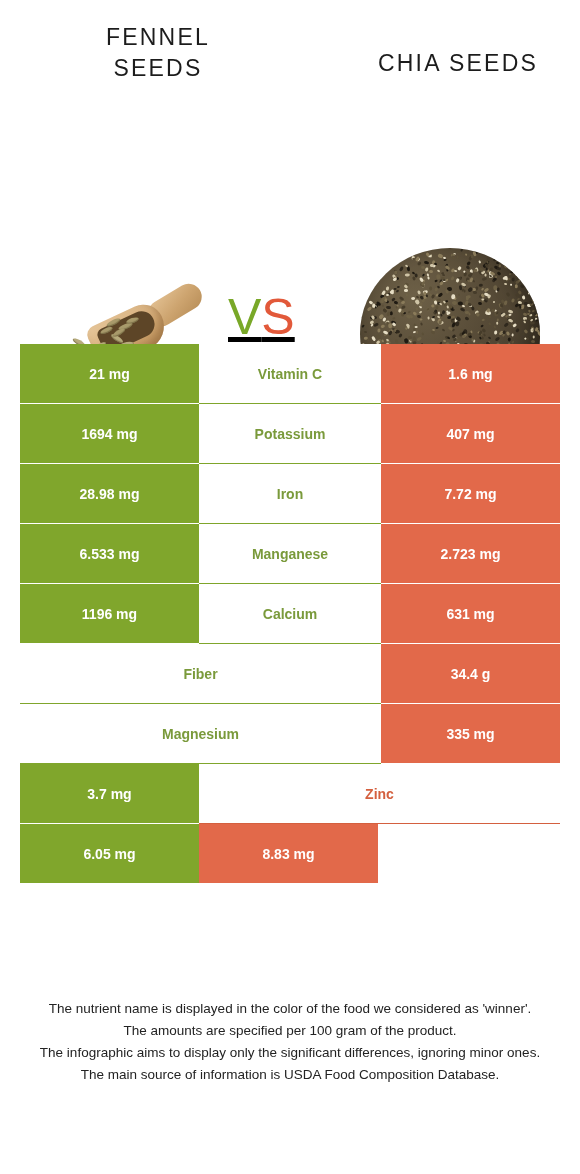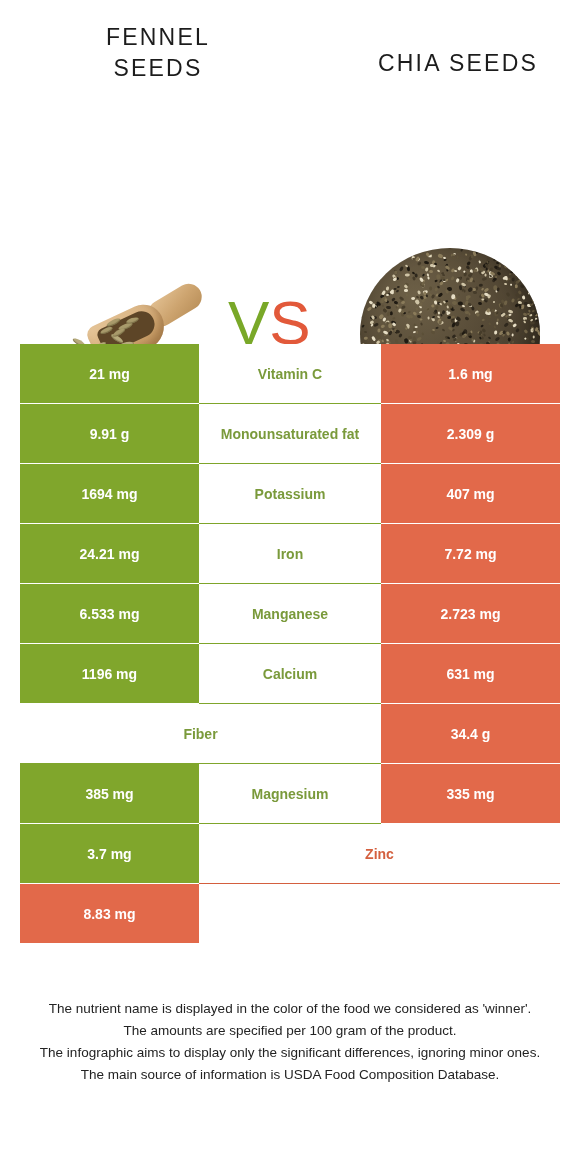--- a/index.html
+++ b/index.html
@@ -50,21 +50,21 @@
   .hero {
     position: absolute;
     top: 120px; left: 0;
     width: 580px;
     height: 210px;
   }
   .vs {
     position: absolute;
     left: 228px;
     top: 172px;
-    font-size: 62px;
+    font-size: 50px;
     font-weight: 400;
     letter-spacing: 0px;
     line-height: 1;
     font-family: "Liberation Sans", sans-serif;
     text-decoration: underline;
   }
   .vs .v { color: #79a828; }
   .vs .s { color: #e2593a; }
 
   
@@ -1138,35 +1138,28 @@
 
 <div class="table" id="comparison-table">
     <div class="row">
       <div class="cell-left">21 mg</div>
       <div class="cell-mid">
         <span class="label-green">Vitamin C</span>
       </div>
       <div class="cell-right">1.6 mg</div>
     </div>
     <div class="row">
-      <div class="cell-left">9.91 g</div>
-      <div class="cell-mid">
-        <span class="label-green">Monounsaturated fat</span>
-      </div>
-      <div class="cell-right">2.309 g</div>
-    </div>
-    <div class="row">
       <div class="cell-left">1694 mg</div>
       <div class="cell-mid">
         <span class="label-green">Potassium</span>
       </div>
       <div class="cell-right">407 mg</div>
     </div>
     <div class="row">
-      <div class="cell-left">24.21 mg</div>
+      <div class="cell-left">28.98 mg</div>
       <div class="cell-mid">
         <span class="label-green">Iron</span>
       </div>
       <div class="cell-right">7.72 mg</div>
     </div>
     <div class="row">
       <div class="cell-left">6.533 mg</div>
       <div class="cell-mid">
         <span class="label-green">Manganese</span>
       </div>
@@ -1179,33 +1172,33 @@
       </div>
       <div class="cell-right">631 mg</div>
     </div>
     <div class="row">
       <div class="cell-mid">
         <span class="label-green">Fiber</span>
       </div>
       <div class="cell-right">34.4 g</div>
     </div>
     <div class="row">
-      <div class="cell-left">385 mg</div>
       <div class="cell-mid">
         <span class="label-green">Magnesium</span>
       </div>
       <div class="cell-right">335 mg</div>
     </div>
     <div class="row">
       <div class="cell-left">3.7 mg</div>
       <div class="cell-mid win-right">
         <span class="label-orange">Zinc</span>
       </div>
     </div>
     <div class="row">
+      <div class="cell-left">6.05 mg</div>
       <div class="cell-right">8.83 mg</div>
     </div>
   </div>
 
 <div class="footer">
   <p>The nutrient name is displayed in the color of the food we considered as 'winner'.</p>
   <p>The amounts are specified per 100 gram of the product.</p>
   <p>The infographic aims to display only the significant differences, ignoring minor ones.</p>
   <p>The main source of information is USDA Food Composition Database.</p>
 </div>

